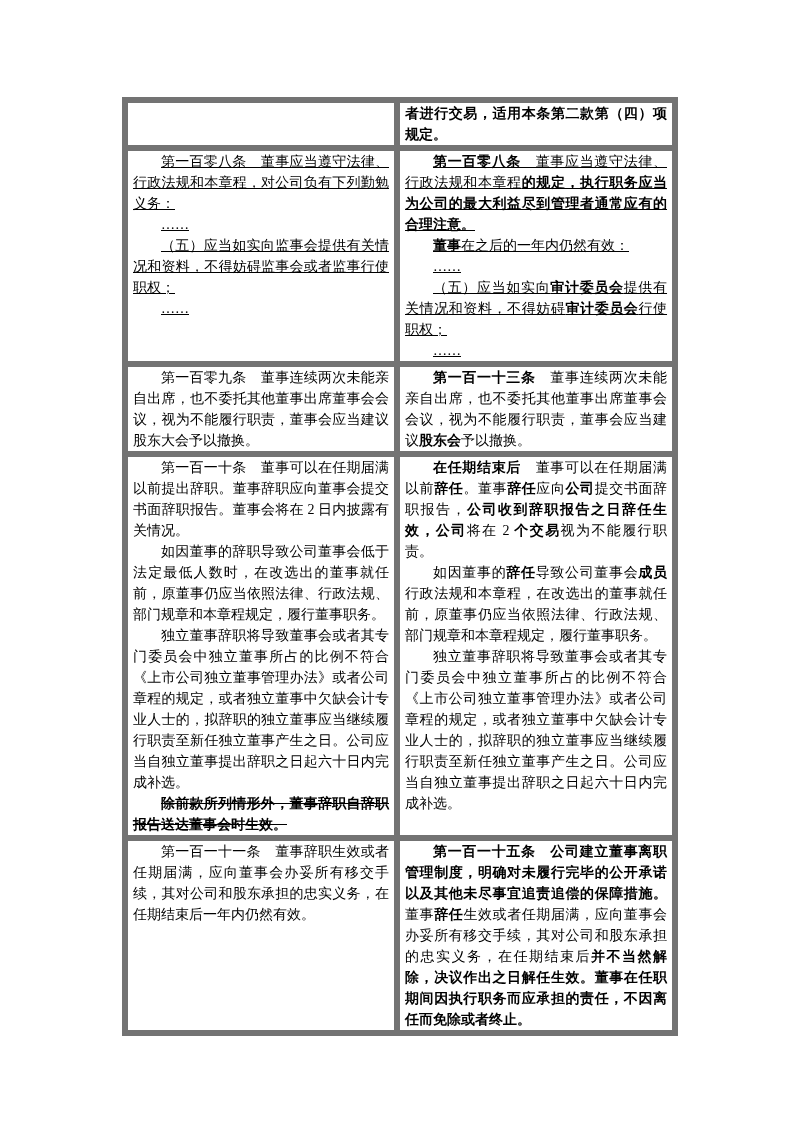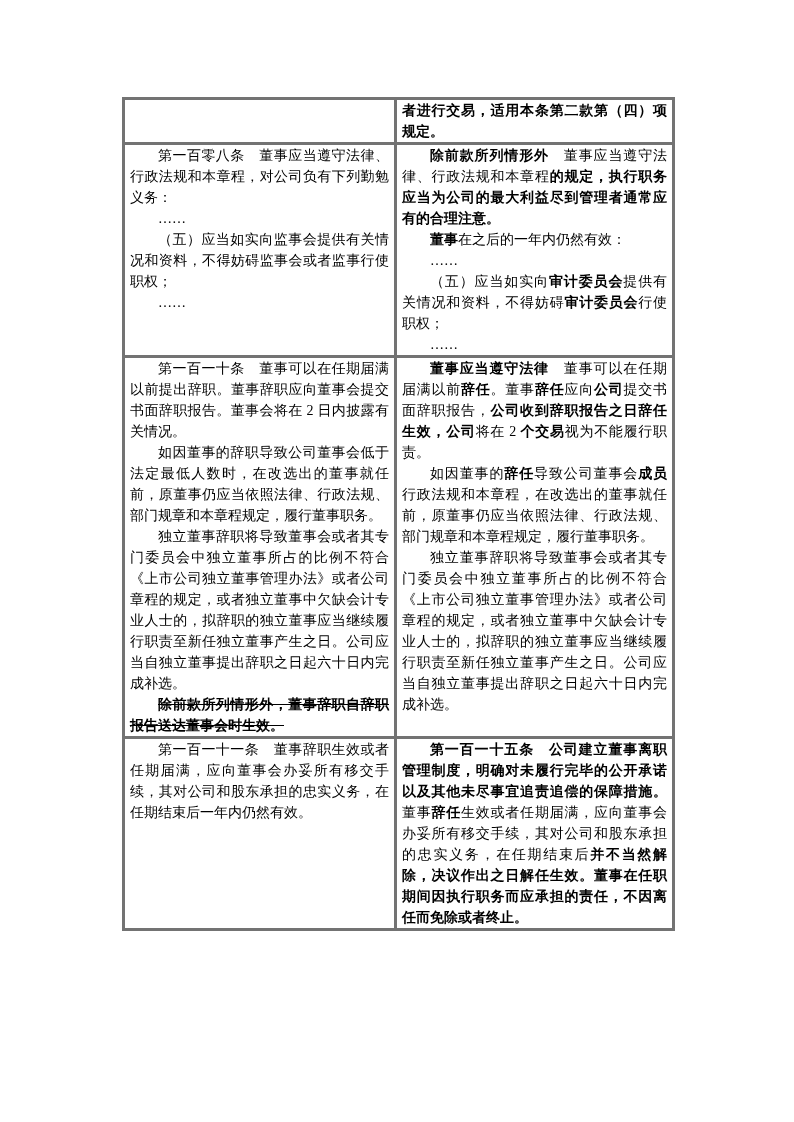--- a/index.html
+++ b/index.html
@@ -20,39 +20,39 @@
     position:absolute;
     left:122px;
     top:97px;
     width:550px;
     border-collapse:collapse;
     table-layout:fixed;
   }
   table.cmp col.c-left{width:272px;}
   table.cmp col.c-right{width:278px;}
   table.cmp td{
-    border:3px solid #737373;
+    border:6px solid #737373;
     vertical-align:top;
     padding:0 5px;
     margin-left:36px;
   }
   .cell p{
     margin:0;
     font-size:14px;
     line-height:21px;
     text-align:justify;
     text-justify:inter-ideograph;
     word-break:break-all;
   }
   .cell p.ind{text-indent:2em;}
   .cell span.b{font-weight:700;}
   .cell span.s{text-decoration:line-through;}
   
   tr.r0 td{height:40px;}
-  tr.r1 td{height:206px;}
+  tr.r1 td{height:206px;text-decoration:underline;}
   tr.r2 td{height:84px;}
   tr.r3 td{height:354px;}
   tr.r4 td{height:182px;}
   tr.r5 td{height:41px;}
 </style>
 </head>
 <body>
 
 <div class="page">
   <table class="cmp">
@@ -68,36 +68,44 @@
           </td>
         </tr>
         <tr class="r1">
           <td class="cell left">
             <p class="ind"><span class="">第一百零八条　董事应当遵守法律、行政法规和本章程，对公司负有下列勤勉义务：</span></p>
             <p class="ind"><span class="">……</span></p>
             <p class="ind"><span class="">（五）应当如实向监事会提供有关情况和资料，不得妨碍监事会或者监事行使职权；</span></p>
             <p class="ind"><span class="">……</span></p>
           </td>
           <td class="cell right">
-            <p class="ind"><span class="b ">除前款所列情形外</span><span class="">　董事应当遵守法律、行政法规和本章程</span><span class="b ">的规定，执行职务应当为公司的最大利益尽到管理者通常应有的合理注意。</span></p>
+            <p class="ind"><span class="b ">第一百零八条</span><span class="">　董事应当遵守法律、行政法规和本章程</span><span class="b ">的规定，执行职务应当为公司的最大利益尽到管理者通常应有的合理注意。</span></p>
             <p class="ind"><span class="b ">董事</span><span class="">在之后的一年内仍然有效：</span></p>
             <p class="ind"><span class="">……</span></p>
             <p class="ind"><span class="">（五）应当如实向</span><span class="b ">审计委员会</span><span class="">提供有关情况和资料，不得妨碍</span><span class="b ">审计委员会</span><span class="">行使职权；</span></p>
             <p class="ind"><span class="">……</span></p>
+          </td>
+        </tr>
+        <tr class="r2">
+          <td class="cell left">
+            <p class="ind"><span class="">第一百零九条　董事连续两次未能亲自出席，也不委托其他董事出席董事会会议，视为不能履行职责，董事会应当建议股东大会予以撤换。</span></p>
+          </td>
+          <td class="cell right">
+            <p class="ind"><span class="b ">第一百一十三条</span><span class="">　董事连续两次未能亲自出席，也不委托其他董事出席董事会会议，视为不能履行职责，董事会应当建议</span><span class="b ">股东会</span><span class="">予以撤换。</span></p>
           </td>
         </tr>
         <tr class="r3">
           <td class="cell left">
             <p class="ind"><span class="">第一百一十条　董事可以在任期届满以前提出辞职。董事辞职应向董事会提交书面辞职报告。董事会将在 2 日内披露有关情况。</span></p>
             <p class="ind"><span class="">如因董事的辞职导致公司董事会低于法定最低人数时，在改选出的董事就任前，原董事仍应当依照法律、行政法规、部门规章和本章程规定，履行董事职务。</span></p>
             <p class="ind"><span class="">独立董事辞职将导致董事会或者其专门委员会中独立董事所占的比例不符合《上市公司独立董事管理办法》或者公司章程的规定，或者独立董事中欠缺会计专业人士的，拟辞职的独立董事应当继续履行职责至新任独立董事产生之日。公司应当自独立董事提出辞职之日起六十日内完成补选。</span></p>
             <p class="ind"><span class="b s">除前款所列情形外，董事辞职自辞职报告送达董事会时生效。</span></p>
           </td>
           <td class="cell right">
-            <p class="ind"><span class="b ">董事应当遵守法律</span><span class="">　董事可以在任期届满以前</span><span class="b ">辞任</span><span class="">。董事</span><span class="b ">辞任</span><span class="">应向</span><span class="b ">公司</span><span class="">提交书面辞职报告，</span><span class="b ">公司收到辞职报告之日辞任生效，公司</span><span class="">将在 2 </span><span class="b ">个交易</span><span class="">视为不能履行职责。</span></p>
+            <p class="ind"><span class="b ">在任期结束后</span><span class="">　董事可以在任期届满以前</span><span class="b ">辞任</span><span class="">。董事</span><span class="b ">辞任</span><span class="">应向</span><span class="b ">公司</span><span class="">提交书面辞职报告，</span><span class="b ">公司收到辞职报告之日辞任生效，公司</span><span class="">将在 2 </span><span class="b ">个交易</span><span class="">视为不能履行职责。</span></p>
             <p class="ind"><span class="">如因董事的</span><span class="b ">辞任</span><span class="">导致公司董事会</span><span class="b ">成员</span><span class="">行政法规和本章程，在改选出的董事就任前，原董事仍应当依照法律、行政法规、部门规章和本章程规定，履行董事职务。</span></p>
             <p class="ind"><span class="">独立董事辞职将导致董事会或者其专门委员会中独立董事所占的比例不符合《上市公司独立董事管理办法》或者公司章程的规定，或者独立董事中欠缺会计专业人士的，拟辞职的独立董事应当继续履行职责至新任独立董事产生之日。公司应当自独立董事提出辞职之日起六十日内完成补选。</span></p>
           </td>
         </tr>
         <tr class="r4">
           <td class="cell left">
             <p class="ind"><span class="">第一百一十一条　董事辞职生效或者任期届满，应向董事会办妥所有移交手续，其对公司和股东承担的忠实义务，在任期结束后一年内仍然有效。</span></p>
           </td>
           <td class="cell right">
             <p class="ind"><span class="b ">第一百一十五条　公司建立董事离职管理制度，明确对未履行完毕的公开承诺以及其他未尽事宜追责追偿的保障措施。</span><span class="">董事</span><span class="b ">辞任</span><span class="">生效或者任期届满，应向董事会办妥所有移交手续，其对公司和股东承担的忠实义务，在任期结束后</span><span class="b ">并不当然解除，决议作出之日解任生效。董事在任职期间因执行职务而应承担的责任，不因离任而免除或者终止。</span></p>

